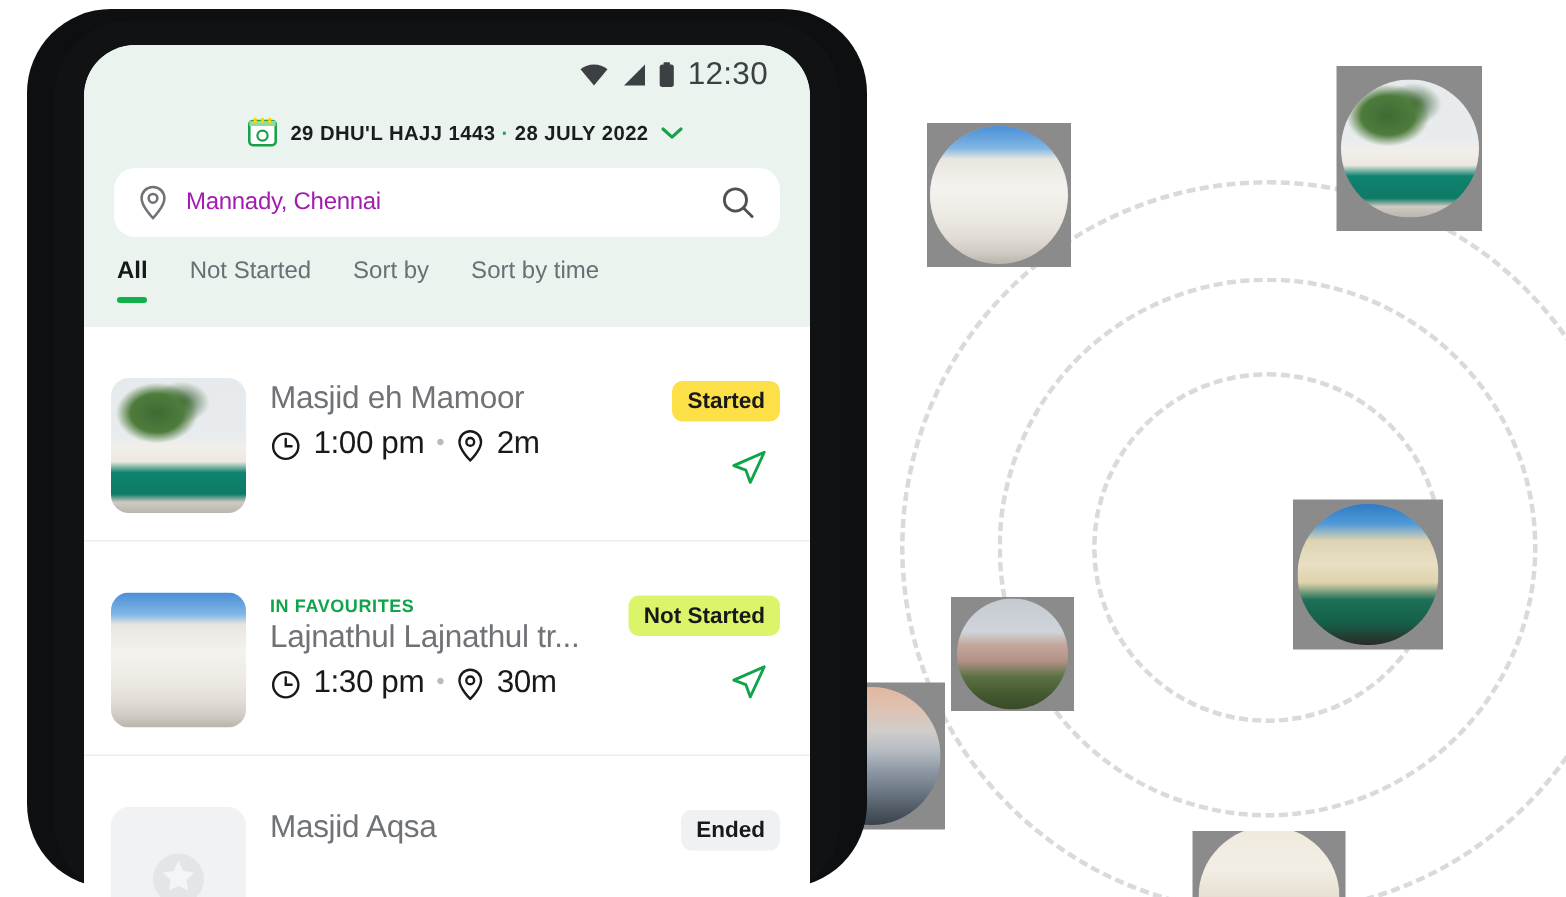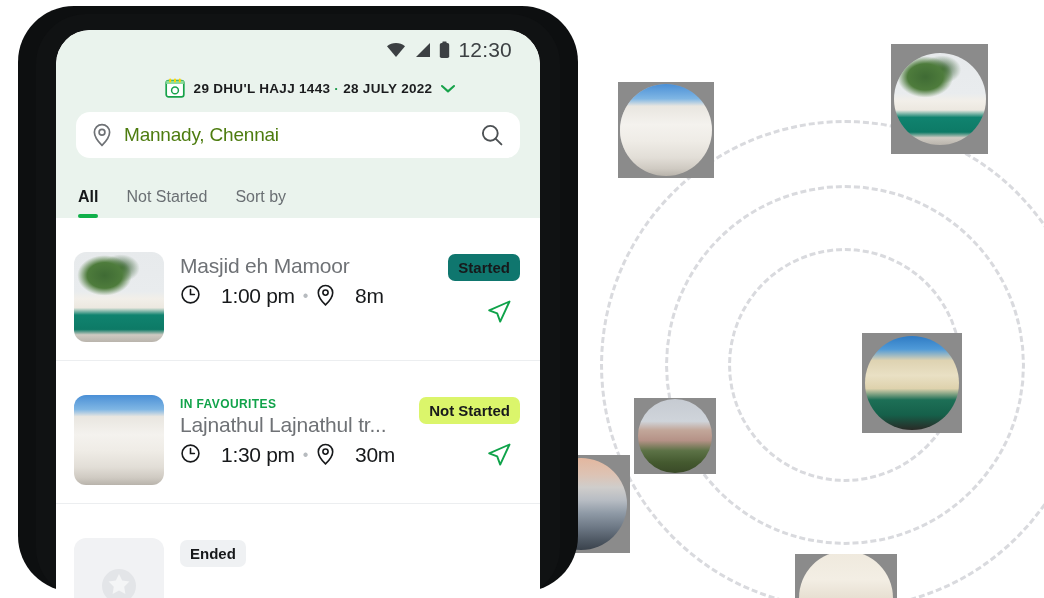--- a/index.html
+++ b/index.html
@@ -241,30 +241,30 @@
     height: 46px;
     background: #ffffff;
     border-radius: 14px;
     display: flex;
     align-items: center;
     padding: 0 16px;
     gap: 12px;
   }
   #search-value {
     flex: 1;
-    font-size: 19px;
-    color: #4d7c0f;
+    font-size: 16px;
+    color: #a21caf;
     letter-spacing: -0.2px;
     white-space: nowrap;
     overflow: hidden;
   }
 
   #tab-bar {
     display: flex;
-    align-items: flex-end;
+    align-items: flex-start;
     padding: 0 22px;
     gap: 28px;
     height: 46px;
   }
   .tab {
     position: relative;
     font-size: 16px;
     color: #6a6f73;
     padding-bottom: 12px;
     white-space: nowrap;
@@ -325,21 +325,21 @@
   }
   .row-meta {
     display: flex;
     align-items: center;
     gap: 8px;
     font-size: 21px;
     color: #17191b;
     letter-spacing: -0.3px;
   }
   .row-meta .sep { color: #b7bbbf; font-size: 16px; }
-  .meta-chunk { display: flex; align-items: flex-start; gap: 20px; }
+  .meta-chunk { display: flex; align-items: flex-end; gap: 8px; }
 
   .row-right {
     display: flex;
     flex-direction: column;
     align-items: flex-end;
     gap: 16px;
     flex: 0 0 auto;
     padding-top: 2px;
   }
   .status-badge {
@@ -452,20 +452,21 @@
             <circle cx="10.3" cy="10.3" r="7.4" fill="none" stroke="#4d5154" stroke-width="1.9"></circle>
             <path d="M15.8 15.8 L21.4 21.4" stroke="#4d5154" stroke-width="1.9" stroke-linecap="round"></path>
           </svg>
         </div>
       </div>
 
       <div id="tab-bar">
         <div class="tab active">All</div>
         <div class="tab">Not Started</div>
         <div class="tab">Sort by</div>
+        <div class="tab">Sort by time</div>
       </div>
     </div>
 
     <div id="mosque-list">
 
       <div class="mosque-row">
         <div class="row-thumb">
           <span class="ph ph-palm-mosque"></span>
         </div>
         <div class="row-body">
@@ -477,26 +478,26 @@
                 <path d="M10.5 5.6 L10.5 10.5 L14.4 10.5" fill="none" stroke="#17191b" stroke-width="1.6" stroke-linecap="round"></path>
               </svg>
               <span>1:00 pm</span>
             </span>
             <span class="sep">•</span>
             <span class="meta-chunk">
               <svg width="19" height="22" viewBox="0 0 19 22">
                 <path d="M9.5 1.5 c-4.1 0-7.2 3.2-7.2 7.2 0 5.3 7.2 12.2 7.2 12.2 s7.2-6.9 7.2-12.2 c0-4-3.1-7.2-7.2-7.2 Z" fill="none" stroke="#17191b" stroke-width="1.6"></path>
                 <circle cx="9.5" cy="8.6" r="2.6" fill="none" stroke="#17191b" stroke-width="1.6"></circle>
               </svg>
-              <span>8m</span>
+              <span>2m</span>
             </span>
           </div>
         </div>
         <div class="row-right">
-          <span class="status-badge" style="background:#0f766e;">Started</span>
+          <span class="status-badge" style="background:#fde047;">Started</span>
           <span class="nav-arrow-btn">
             <svg width="30" height="30" viewBox="0 0 30 30">
               <path d="M25.5 4.5 L5.2 13.4 L13.2 16.4 L16.2 24.6 Z" fill="none" stroke="#0FA34A" stroke-width="1.9" stroke-linejoin="round"></path>
             </svg>
           </span>
         </div>
       </div>
 
       <div class="mosque-row">
         <div class="row-thumb">
@@ -535,20 +536,23 @@
 
       <div class="mosque-row" style="border-bottom:none;">
         <div class="row-thumb">
           <div class="thumb-placeholder">
             <svg width="54" height="54" viewBox="0 0 54 54">
               <circle cx="27" cy="30" r="17" fill="#e3e5e8"></circle>
               <path d="M27 18 l3.2 6.6 7.2 1 -5.2 5.1 1.2 7.2 -6.4-3.4 -6.4 3.4 1.2-7.2 -5.2-5.1 7.2-1 Z" fill="#f4f5f6"></path>
             </svg>
           </div>
         </div>
+        <div class="row-body">
+          <div class="row-name">Masjid Aqsa</div>
+        </div>
         <div class="row-right">
           <span class="status-badge" style="background:#EFF1F3;text-align:right;">Ended</span>
         </div>
       </div>
 
     </div>
   </div>
 </div>
 
 </body></html>

